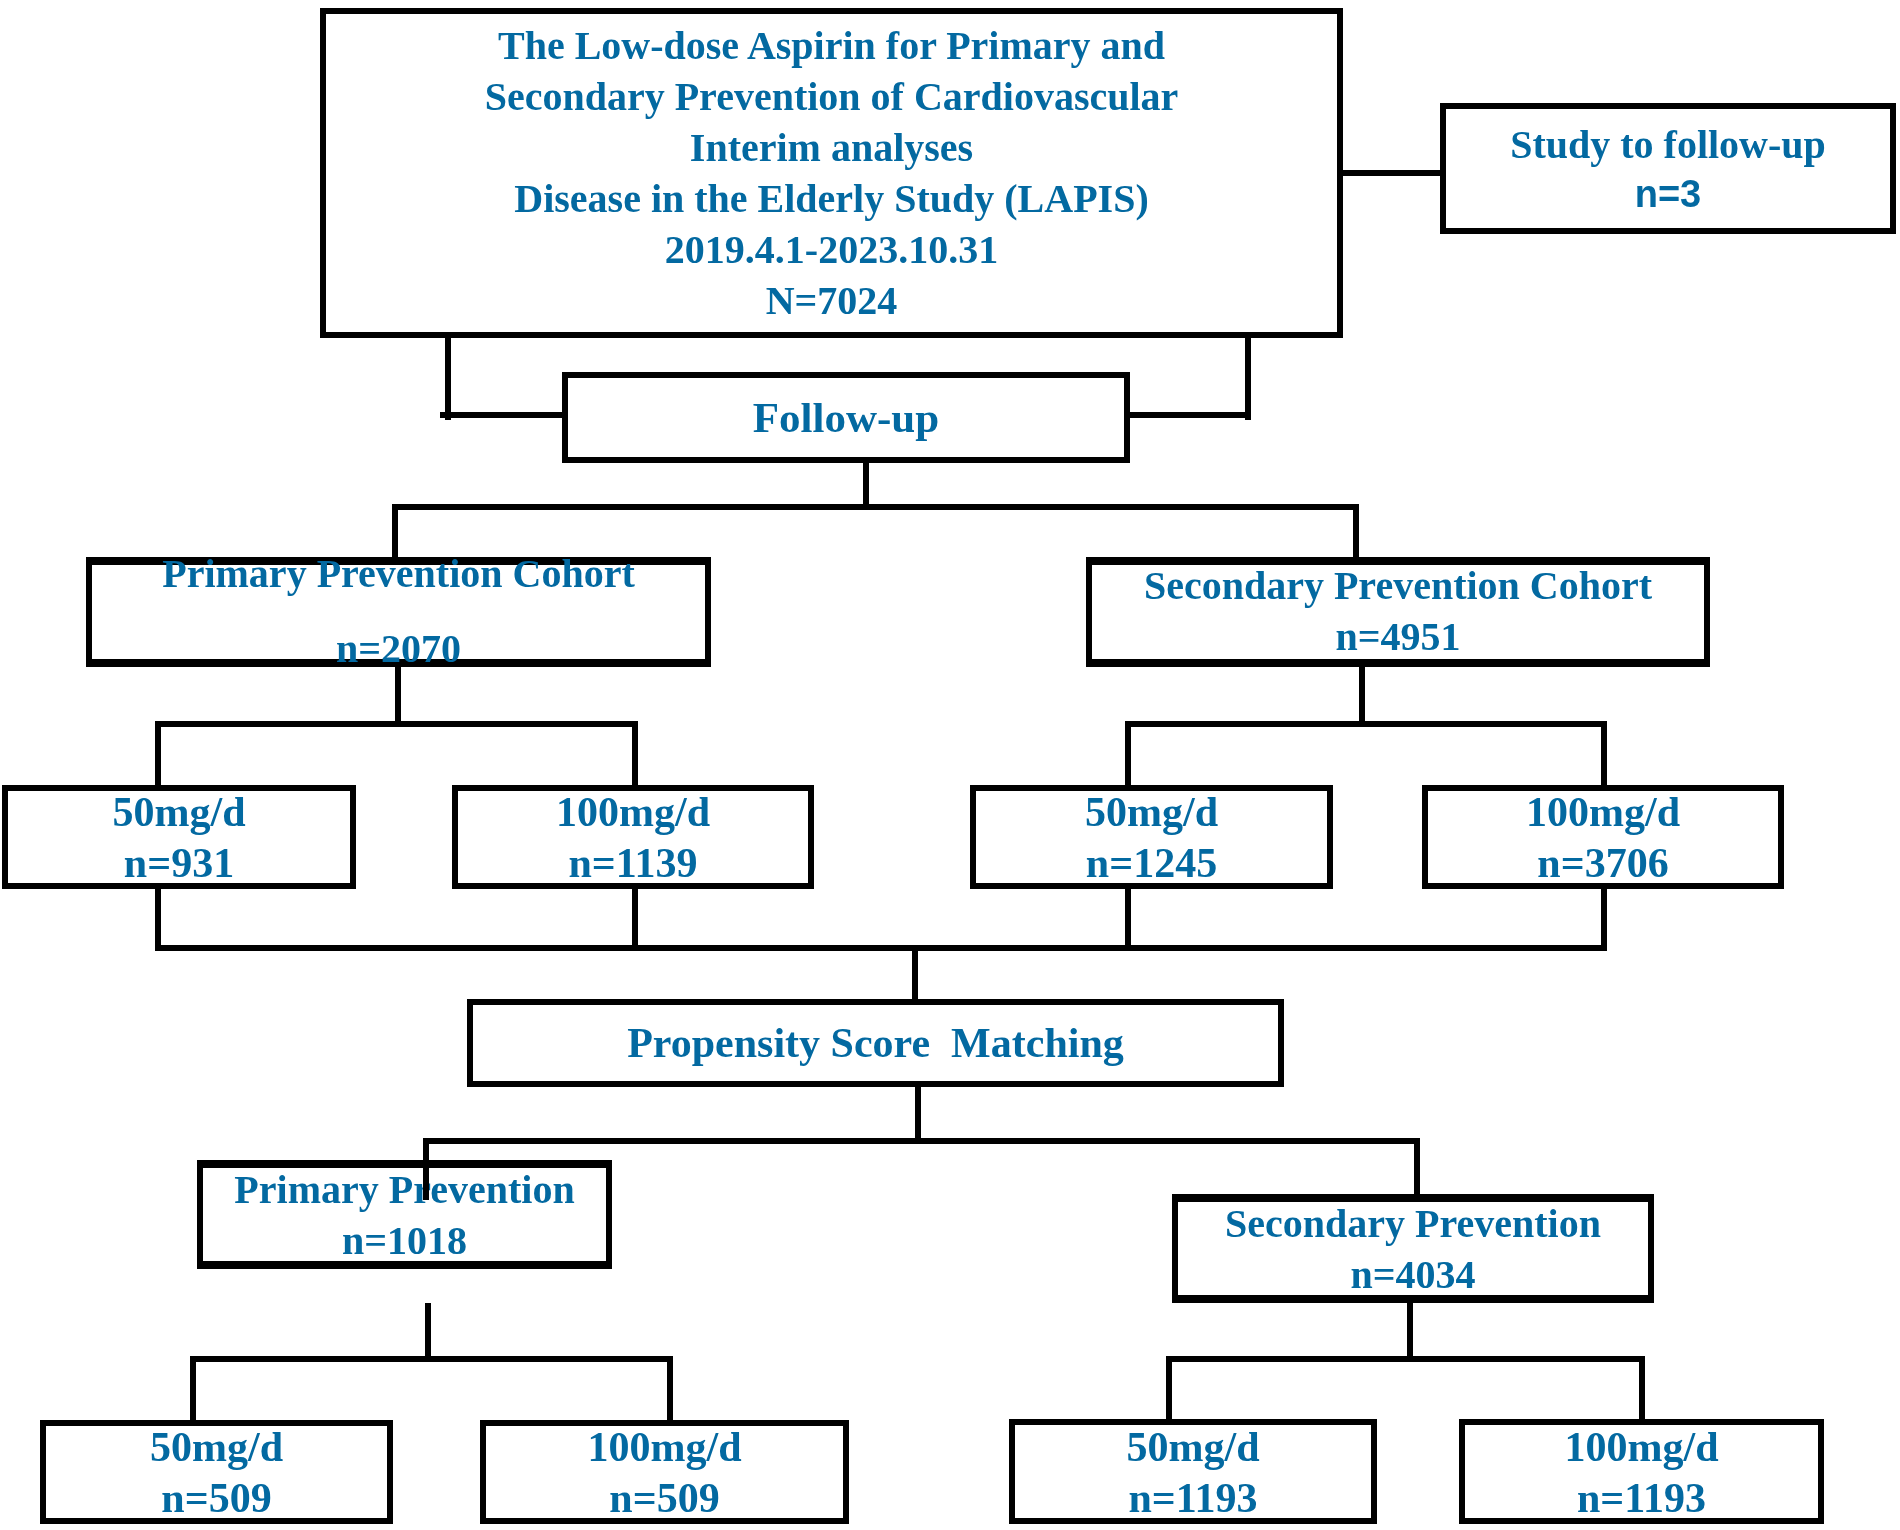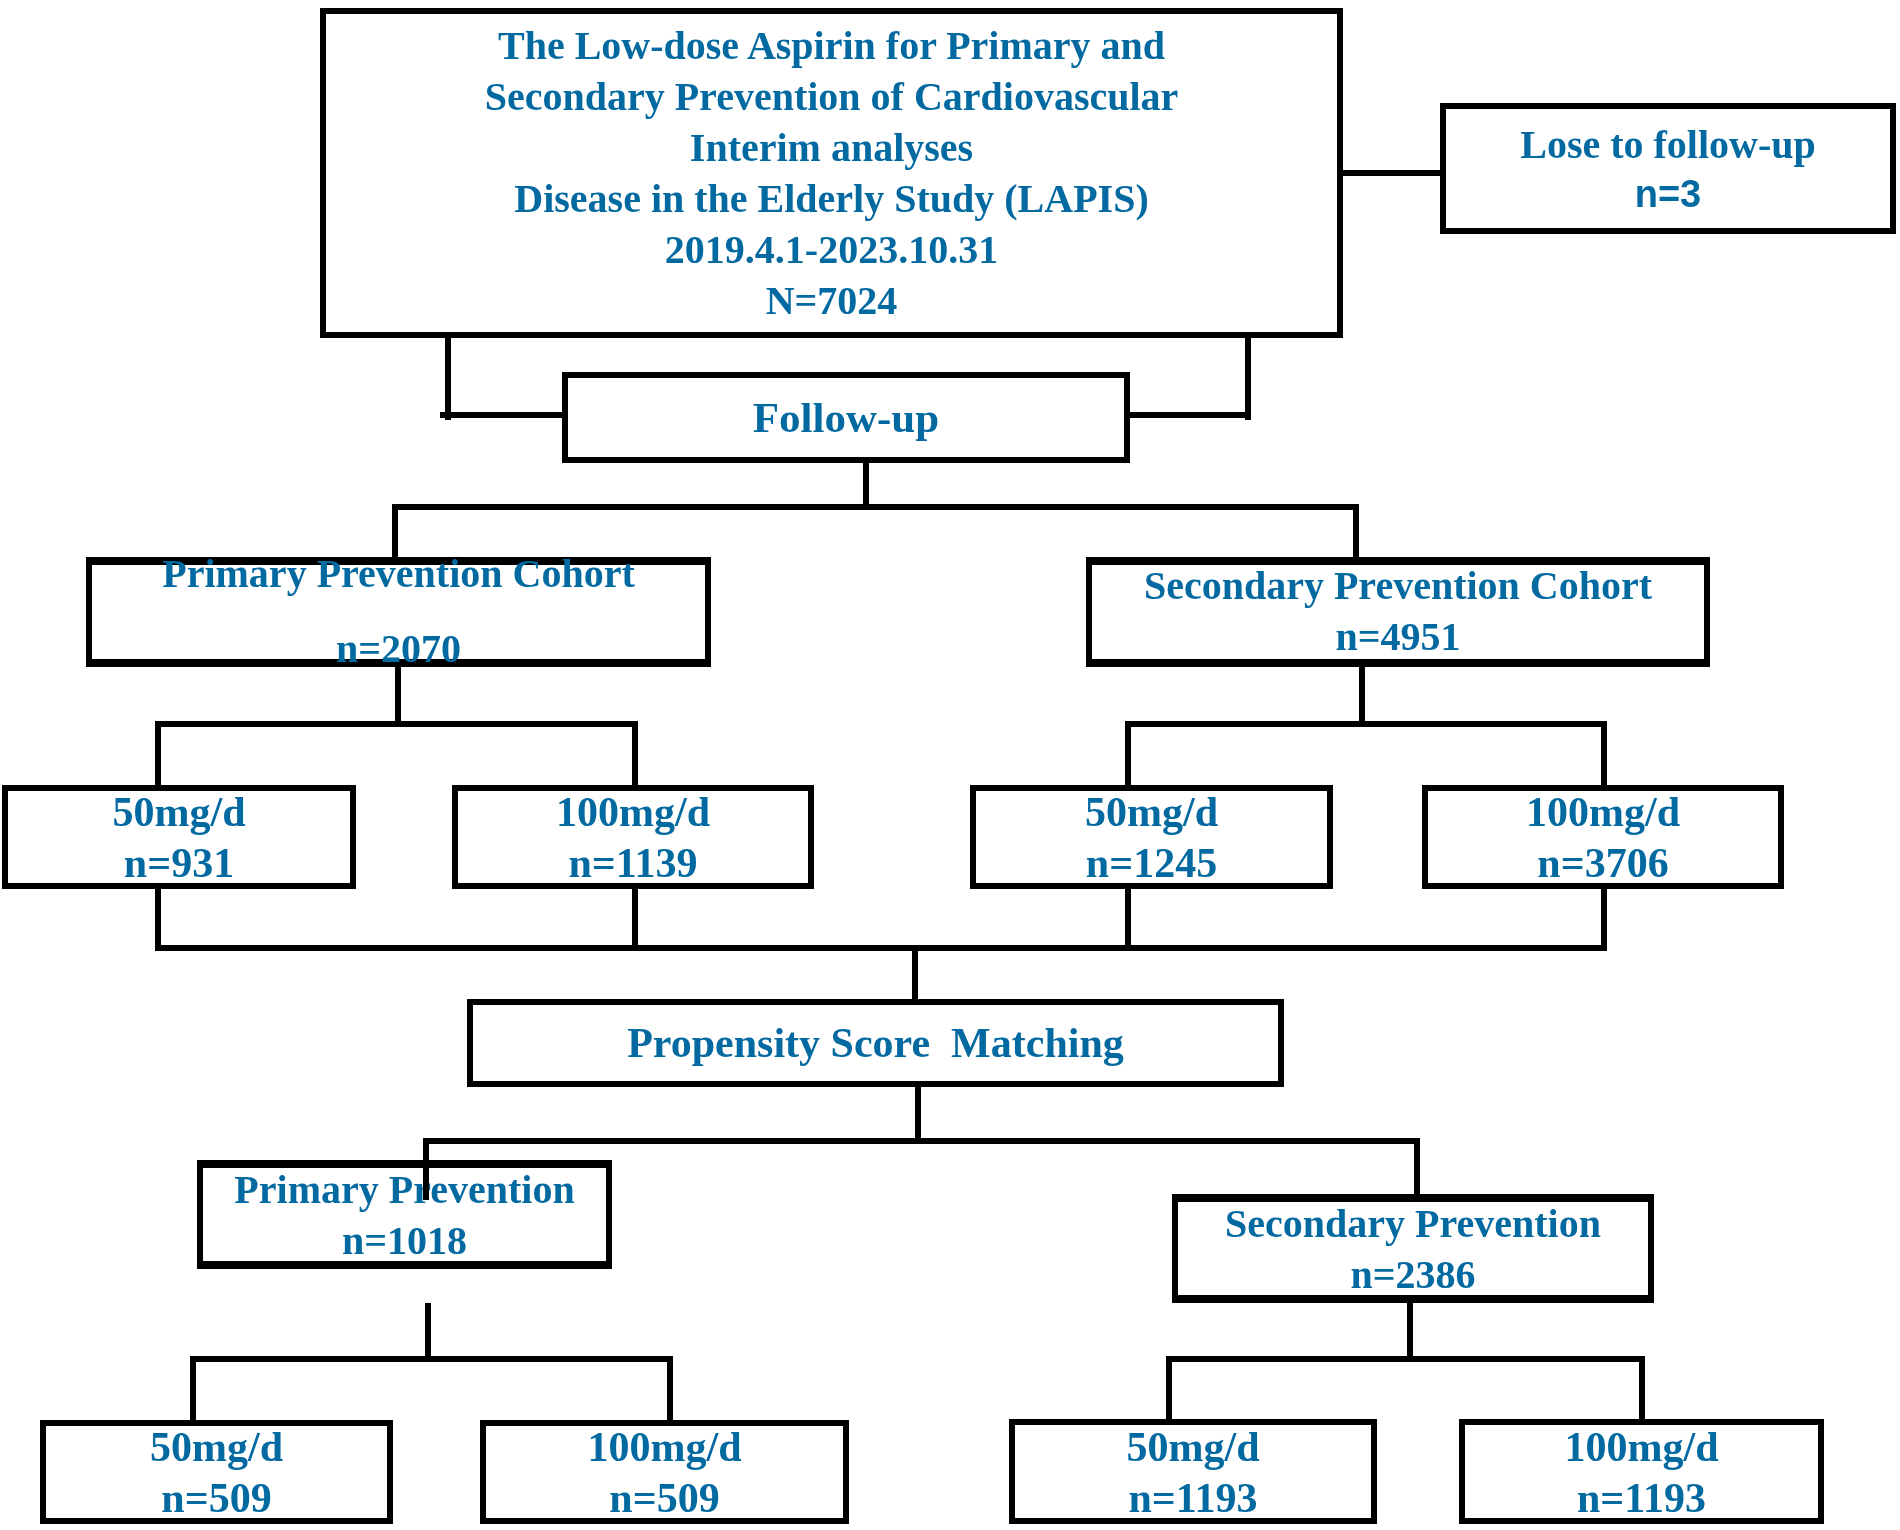--- a/index.html
+++ b/index.html
@@ -45,21 +45,21 @@
   <div class="node" style="left:320px;top:8px;width:1023px;height:330px;">
     <div class="study-text">The Low-dose Aspirin for Primary and</div>
     <div class="study-text">Secondary Prevention of Cardiovascular</div>
     <div class="study-text">Interim analyses</div>
     <div class="study-text">Disease in the Elderly Study (LAPIS)</div>
     <div class="study-text">2019.4.1-2023.10.31</div>
     <div class="study-text">N=7024</div>
   </div>
 
   <div class="node" style="left:1440px;top:103px;width:456px;height:131px;">
-    <div class="lost-title">Lose to follow-up</div>
+    <div class="lost-title">Study to follow-up</div>
     <div class="lost-n">n=3</div>
   </div>
 
   <div class="node" style="left:562px;top:372px;width:568px;height:91px;">
     <div class="followup-label">Follow-up</div>
   </div>
 
   <div class="node heavy" style="left:86px;top:557px;width:625px;height:110px;gap:24px;">
     <div class="cohort-title">Primary Prevention Cohort</div>
     <div class="cohort-n">n=2070</div>
@@ -94,21 +94,21 @@
     <div class="psm-label">Propensity Score  Matching</div>
   </div>
 
   <div class="node heavy" style="left:197px;top:1160px;width:415px;height:109px;">
     <div class="mid-title">Primary Prevention</div>
     <div class="mid-n">n=1018</div>
   </div>
 
   <div class="node heavy" style="left:1172px;top:1194px;width:482px;height:109px;">
     <div class="mid-title">Secondary Prevention</div>
-    <div class="mid-n">n=2386</div>
+    <div class="mid-n">n=4034</div>
   </div>
 
   <div class="node" style="left:40px;top:1420px;width:353px;height:104px;">
     <div class="dose-title">50mg/d</div>
     <div class="dose-n">n=509</div>
   </div>
 
   <div class="node" style="left:480px;top:1420px;width:369px;height:104px;">
     <div class="dose-title">100mg/d</div>
     <div class="dose-n">n=509</div>

